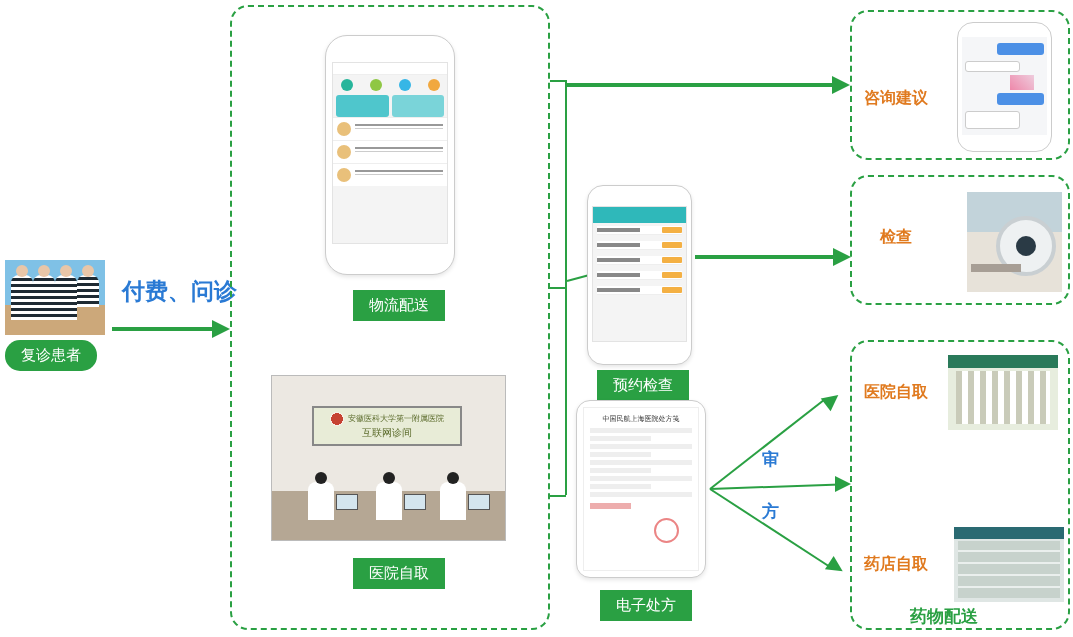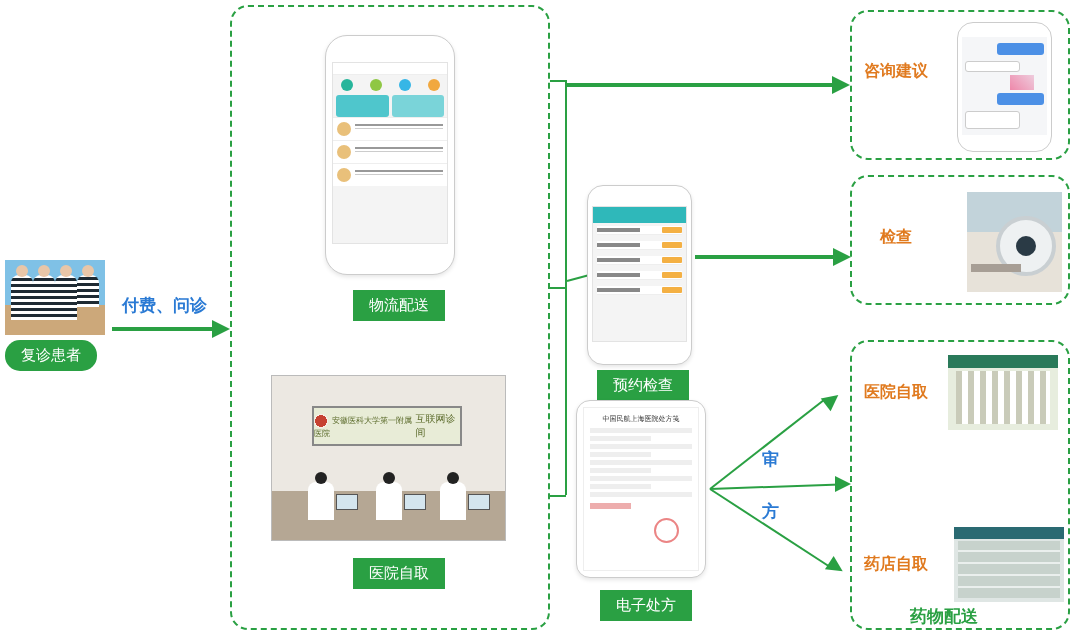--- a/index.html
+++ b/index.html
@@ -35,21 +35,21 @@
   .phone .list .li{display:flex;align-items:center;gap:4px;padding:4px 4px;border-top:1px solid #eee;background:#fff;}
   .phone .list .av{width:14px;height:14px;border-radius:50%;background:#e9c07a;}
   .phone .list .tx{flex:1;height:10px;background:linear-gradient(#999 2px,#fff 2px,#fff 4px,#ccc 4px,#ccc 5px,#fff 5px);}
   #phone1{left:325px;top:35px;}
 
   #label-text-info{position:absolute;left:353px;top:290px;}
 
   
   #video{position:absolute;left:271px;top:375px;width:235px;height:166px;background:#d7d2cc;border:1px solid #bbb;overflow:hidden;}
   #video .wall{position:absolute;inset:0;background:linear-gradient( #ece8e2 70%, #b5a794 70%);}
-  #video .banner{position:absolute;left:40px;top:30px;width:150px;height:40px;background:#e8ecd7;border:2px solid #888;display:flex;align-items:center;justify-content:center;flex-direction:row;font-size:8px;color:#5a6a2a;font-family:"KaiTi";}
+  #video .banner{position:absolute;left:40px;top:30px;width:150px;height:40px;background:#e8ecd7;border:2px solid #888;display:flex;align-items:center;justify-content:center;flex-direction:column;font-size:8px;color:#5a6a2a;font-family:"KaiTi";}
   #video .seal{width:14px;height:14px;border-radius:50%;background:radial-gradient(#c64232 60%,#f9efe9 60%);margin-right:4px;display:inline-block;vertical-align:middle;}
   #video .person{position:absolute;bottom:20px;width:26px;height:38px;background:#fff;border-radius:8px 8px 0 0;}
   #video .person::before{content:"";position:absolute;top:-10px;left:7px;width:12px;height:12px;border-radius:50%;background:#222;}
   #video .monitor{position:absolute;bottom:30px;width:22px;height:16px;background:#d4e5ee;border:1px solid #555;}
   #label-video{position:absolute;left:353px;top:558px;}
 
   
   #phone2{left:587px;top:185px;width:105px;height:180px;border-radius:16px;padding:20px 4px 22px 4px;}
   #phone2 .screen .head{height:16px;background:#2fb8ba;}
   #phone2 .screen .line{height:9px;margin:3px 4px;background:#fff;border-bottom:1px solid #eee;display:flex;align-items:center;justify-content:space-between;}
@@ -62,21 +62,21 @@
   #tablet .scr{width:100%;height:100%;border:1px solid #eee;background:#fff;padding:6px;font-size:5px;color:#666;}
   #tablet .scr .ttl{text-align:center;font-size:7px;color:#333;margin-bottom:4px;}
   #tablet .scr .ln{height:5px;background:#eee;margin:3px 0;}
   #tablet .scr .ln.h{width:60%;}
   #tablet .scr .stamp{position:absolute;right:26px;bottom:34px;width:25px;height:25px;border:2px solid #d33;border-radius:50%;opacity:0.6;}
   #tablet .scr .red{color:#d33;height:6px;background:rgba(211,51,51,0.4);width:40%;margin-top:6px;}
   #label-erx{position:absolute;left:600px;top:590px;}
 
   
   #out-advice{left:850px;top:10px;width:220px;height:150px;}
-  #out-advice .txt{position:absolute;left:12px;top:49px;font-family:Liberation Mono, monospace;}
+  #out-advice .txt{position:absolute;left:12px;top:76px;font-family:Liberation Mono, monospace;}
   #out-advice .phone3{position:absolute;left:105px;top:10px;width:95px;height:130px;border-radius:16px;background:#fff;border:1px solid #ccc;padding:14px 4px 16px 4px;}
   #out-advice .phone3 .scr{width:100%;height:100%;background:#f5f6f8;display:flex;flex-direction:column;padding:3px;}
   #out-advice .phone3 .bub{width:60%;height:14px;border-radius:3px;background:#4c90e6;margin:3px 0 3px auto;}
   #out-advice .phone3 .bub.l{background:#fff;border:1px solid #ccc;margin:3px auto 3px 0;width:70%;height:20px;}
   #out-advice .phone3 .pic{width:24px;height:16px;background:linear-gradient(45deg,#e8a,#ecd);margin-left:auto;margin-right:10px;}
 
   
   #out-exam{left:850px;top:175px;width:220px;height:130px;}
   #out-exam .txt{position:absolute;left:28px;top:50px;}
   #out-exam .img{position:absolute;left:115px;top:15px;width:95px;height:100px;background:linear-gradient(#c2d3da 40%,#e7e2d9 40%);}
@@ -130,21 +130,21 @@
         <div class="p" style="height:32px"></div>
       </div>
   </div>
 </div>
 <div id="patients-label" class="label">复诊患者</div>
 
 <div class="arrow-right" style="left:112px;top:320px;">
   <div class="stem" style="width:100px"></div>
     <div class="head"></div>
 </div>
-<div class="blue" style="position:absolute;left:122px;top:294px;font-size:17px;">付费、问诊</div>
+<div class="blue" style="position:absolute;left:122px;top:276px;font-size:23px;">付费、问诊</div>
 
 <div id="consult-box" class="dashed-box"></div>
 
 <div id="phone1" class="phone">
   <div class="screen">
     <div style="height:12px;background:#fff;border-bottom:1px solid #eee"></div>
     <div class="row">
         <div class="circ c1"></div>
         <div class="circ c2"></div>
         <div class="circ c3"></div>

